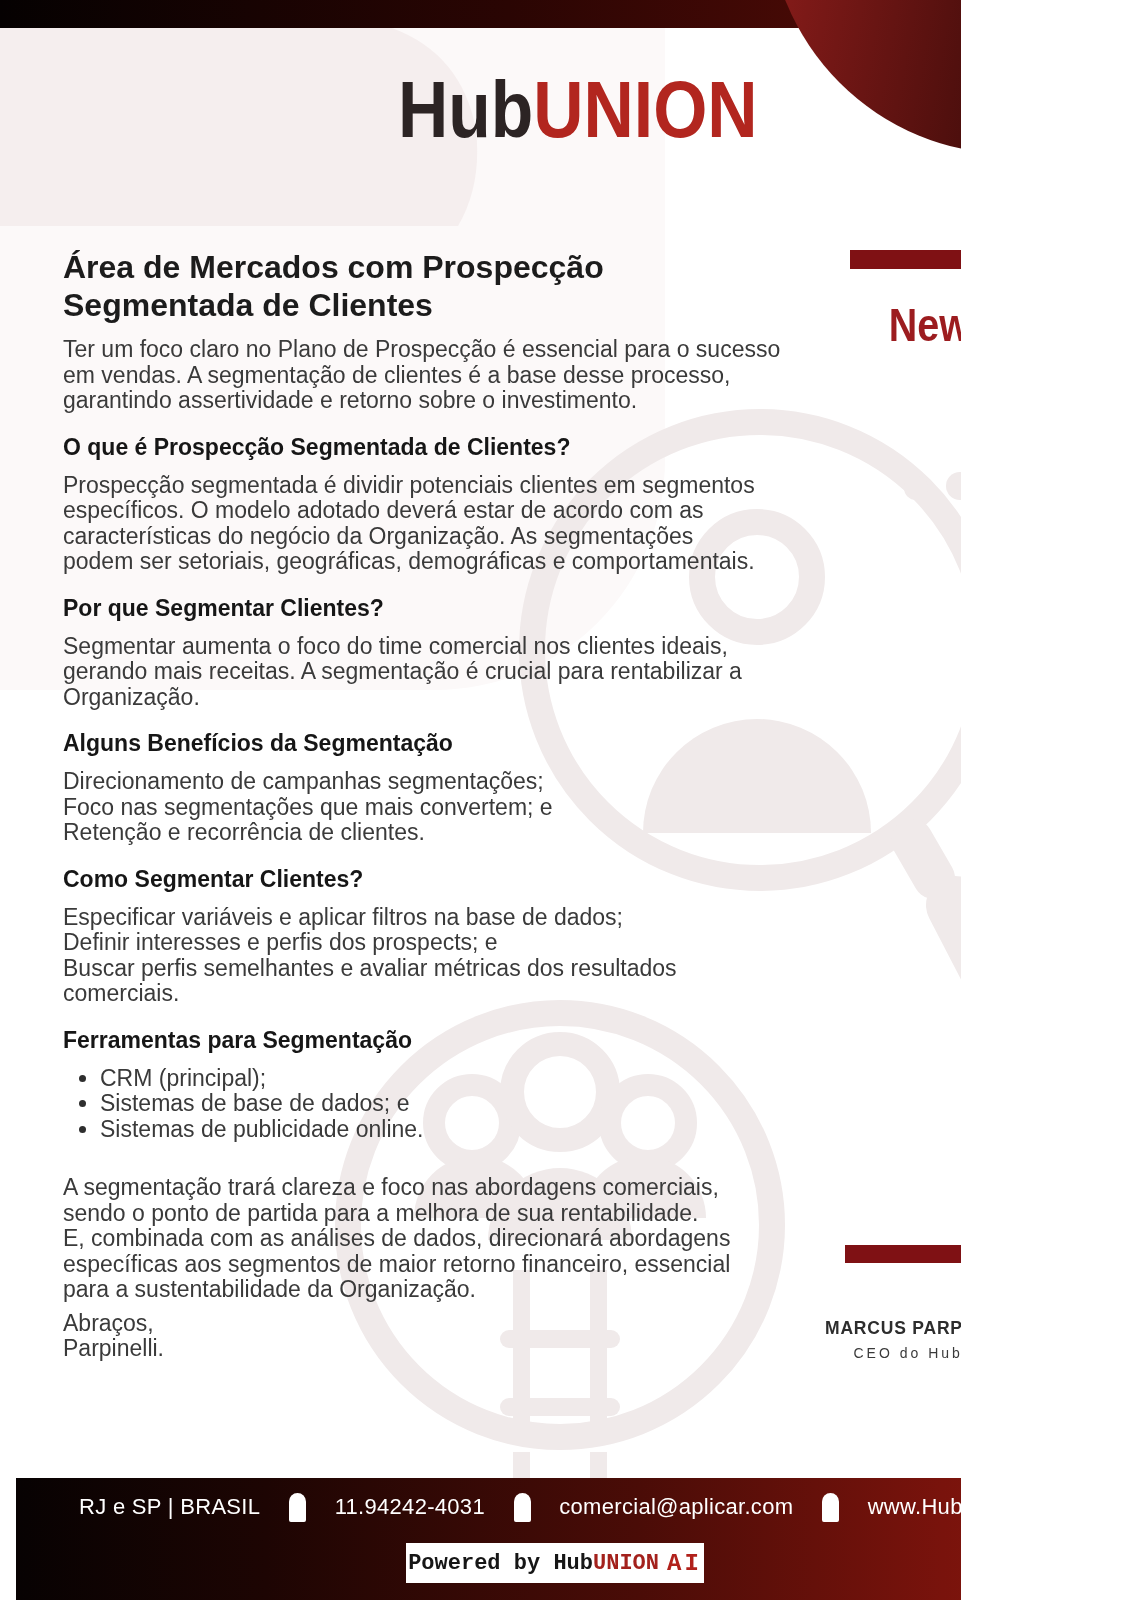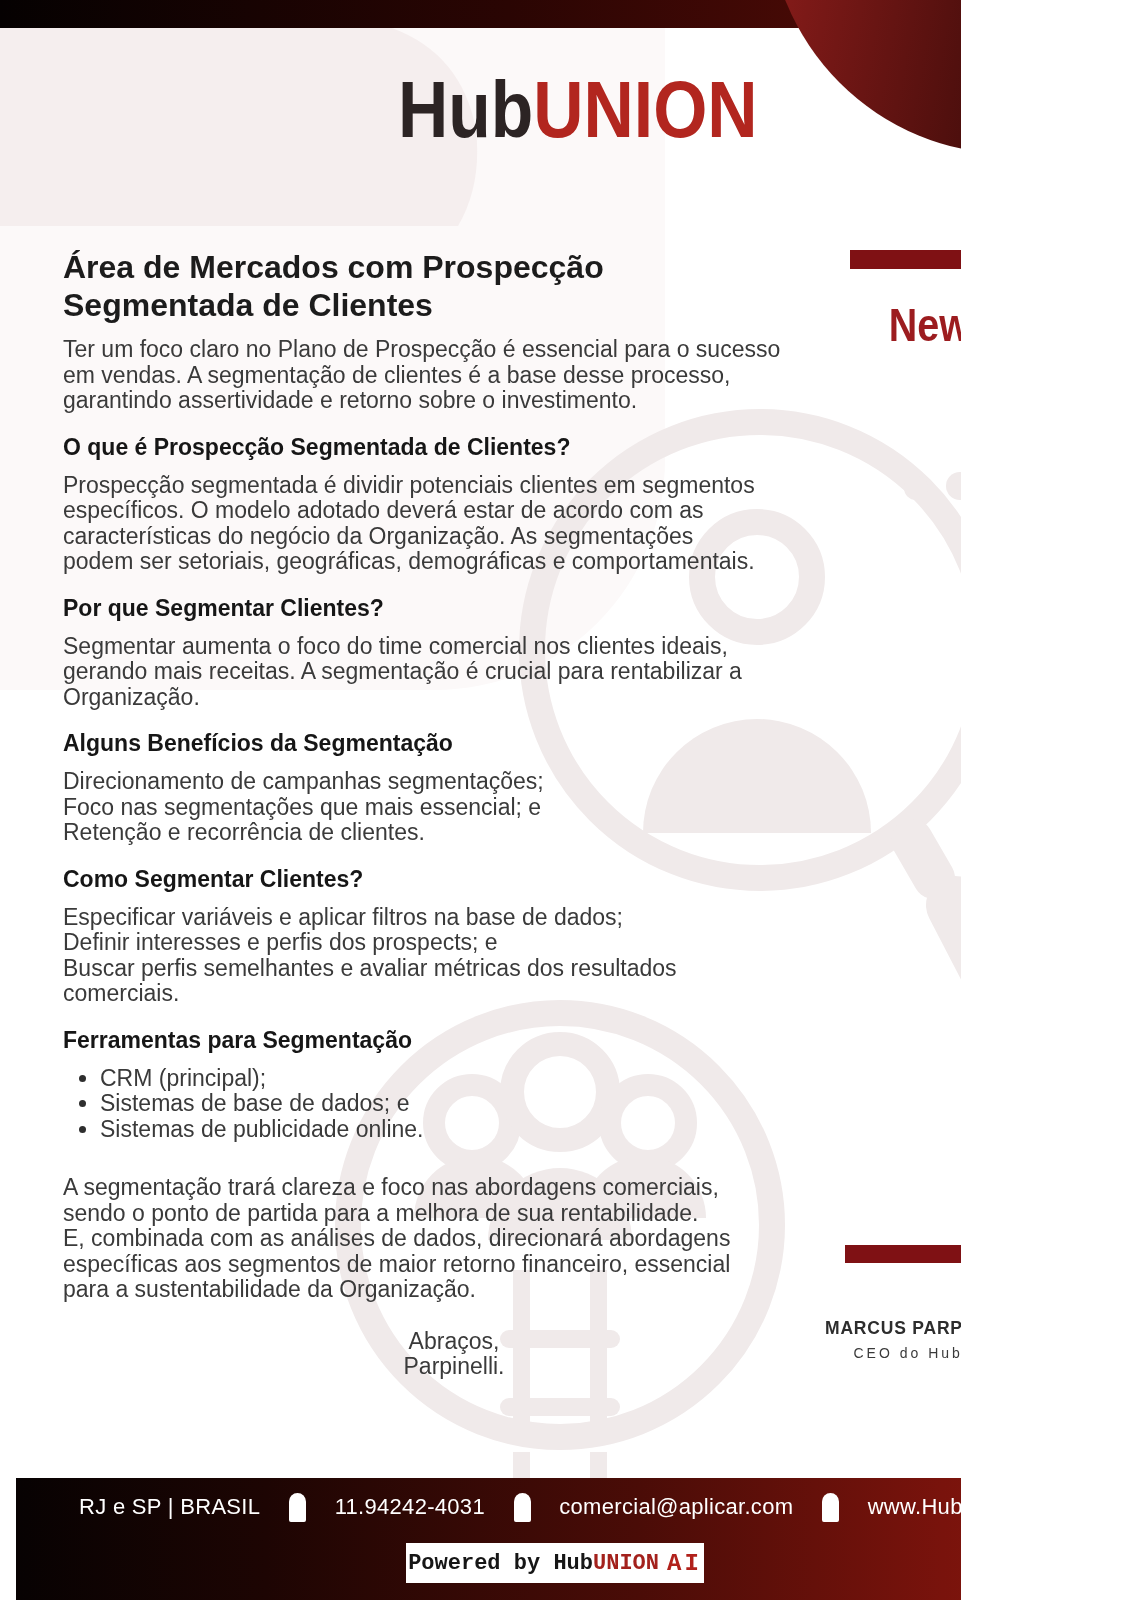--- a/index.html
+++ b/index.html
@@ -26,21 +26,21 @@
   .nl-bar{position:absolute;left:850px;top:250px;width:277px;height:19px;background:#7f1114;}
   .newsletter{position:absolute;left:846px;top:300px;width:285px;text-align:center;
         font-size:47px;line-height:50px;font-weight:bold;color:#9c1c1f;
         transform:scaleX(0.84);transform-origin:center;}
 
   
   .article{position:absolute;left:63px;top:248px;width:782px;color:#383838;}
   .t{font-size:32px;line-height:38px;font-weight:bold;color:#1c1c1c;margin-bottom:13px;}
   .h{font-size:23px;line-height:30px;font-weight:bold;color:#161616;margin:18px 0 11px 0;}
   .p{font-size:23px;line-height:25.5px;color:#3a3a3a;}
-  .p + .p{margin-top:26px;text-align:center;}
+  .p + .p{margin-top:8px;}
   .bullets{margin-top:2px;}
   .bullets + .p{margin-top:33px;}
   .li{display:flex;font-size:23px;line-height:25.5px;color:#3a3a3a;}
   .li .dot{flex:none;width:7px;height:7px;border-radius:50%;background:#2e2e2e;margin:9px 14px 0 16px;}
 
   
   .sig-bar{position:absolute;left:845px;top:1245px;width:286px;height:18px;background:#7f1114;}
   .sig-text{position:absolute;left:700px;top:1318px;width:323px;text-align:right;}
   .sig-name{font-size:17.5px;font-weight:bold;color:#2d2d2d;letter-spacing:0.8px;}
   .sig-role{margin-top:6px;font-size:14px;color:#3a3a3a;letter-spacing:3px;white-space:nowrap;}
@@ -134,21 +134,21 @@
       </div>
       <div class="h">Por que Segmentar Clientes?</div>
       <div class="p">
         <div>Segmentar aumenta o foco do time comercial nos clientes ideais,</div>
         <div>gerando mais receitas. A segmentação é crucial para rentabilizar a</div>
         <div>Organização.</div>
       </div>
       <div class="h">Alguns Benefícios da Segmentação</div>
       <div class="p">
         <div>Direcionamento de campanhas segmentações;</div>
-        <div>Foco nas segmentações que mais essencial; e</div>
+        <div>Foco nas segmentações que mais convertem; e</div>
         <div>Retenção e recorrência de clientes.</div>
       </div>
       <div class="h">Como Segmentar Clientes?</div>
       <div class="p">
         <div>Especificar variáveis e aplicar filtros na base de dados;</div>
         <div>Definir interesses e perfis dos prospects; e</div>
         <div>Buscar perfis semelhantes e avaliar métricas dos resultados</div>
         <div>comerciais.</div>
       </div>
       <div class="h">Ferramentas para Segmentação</div>

